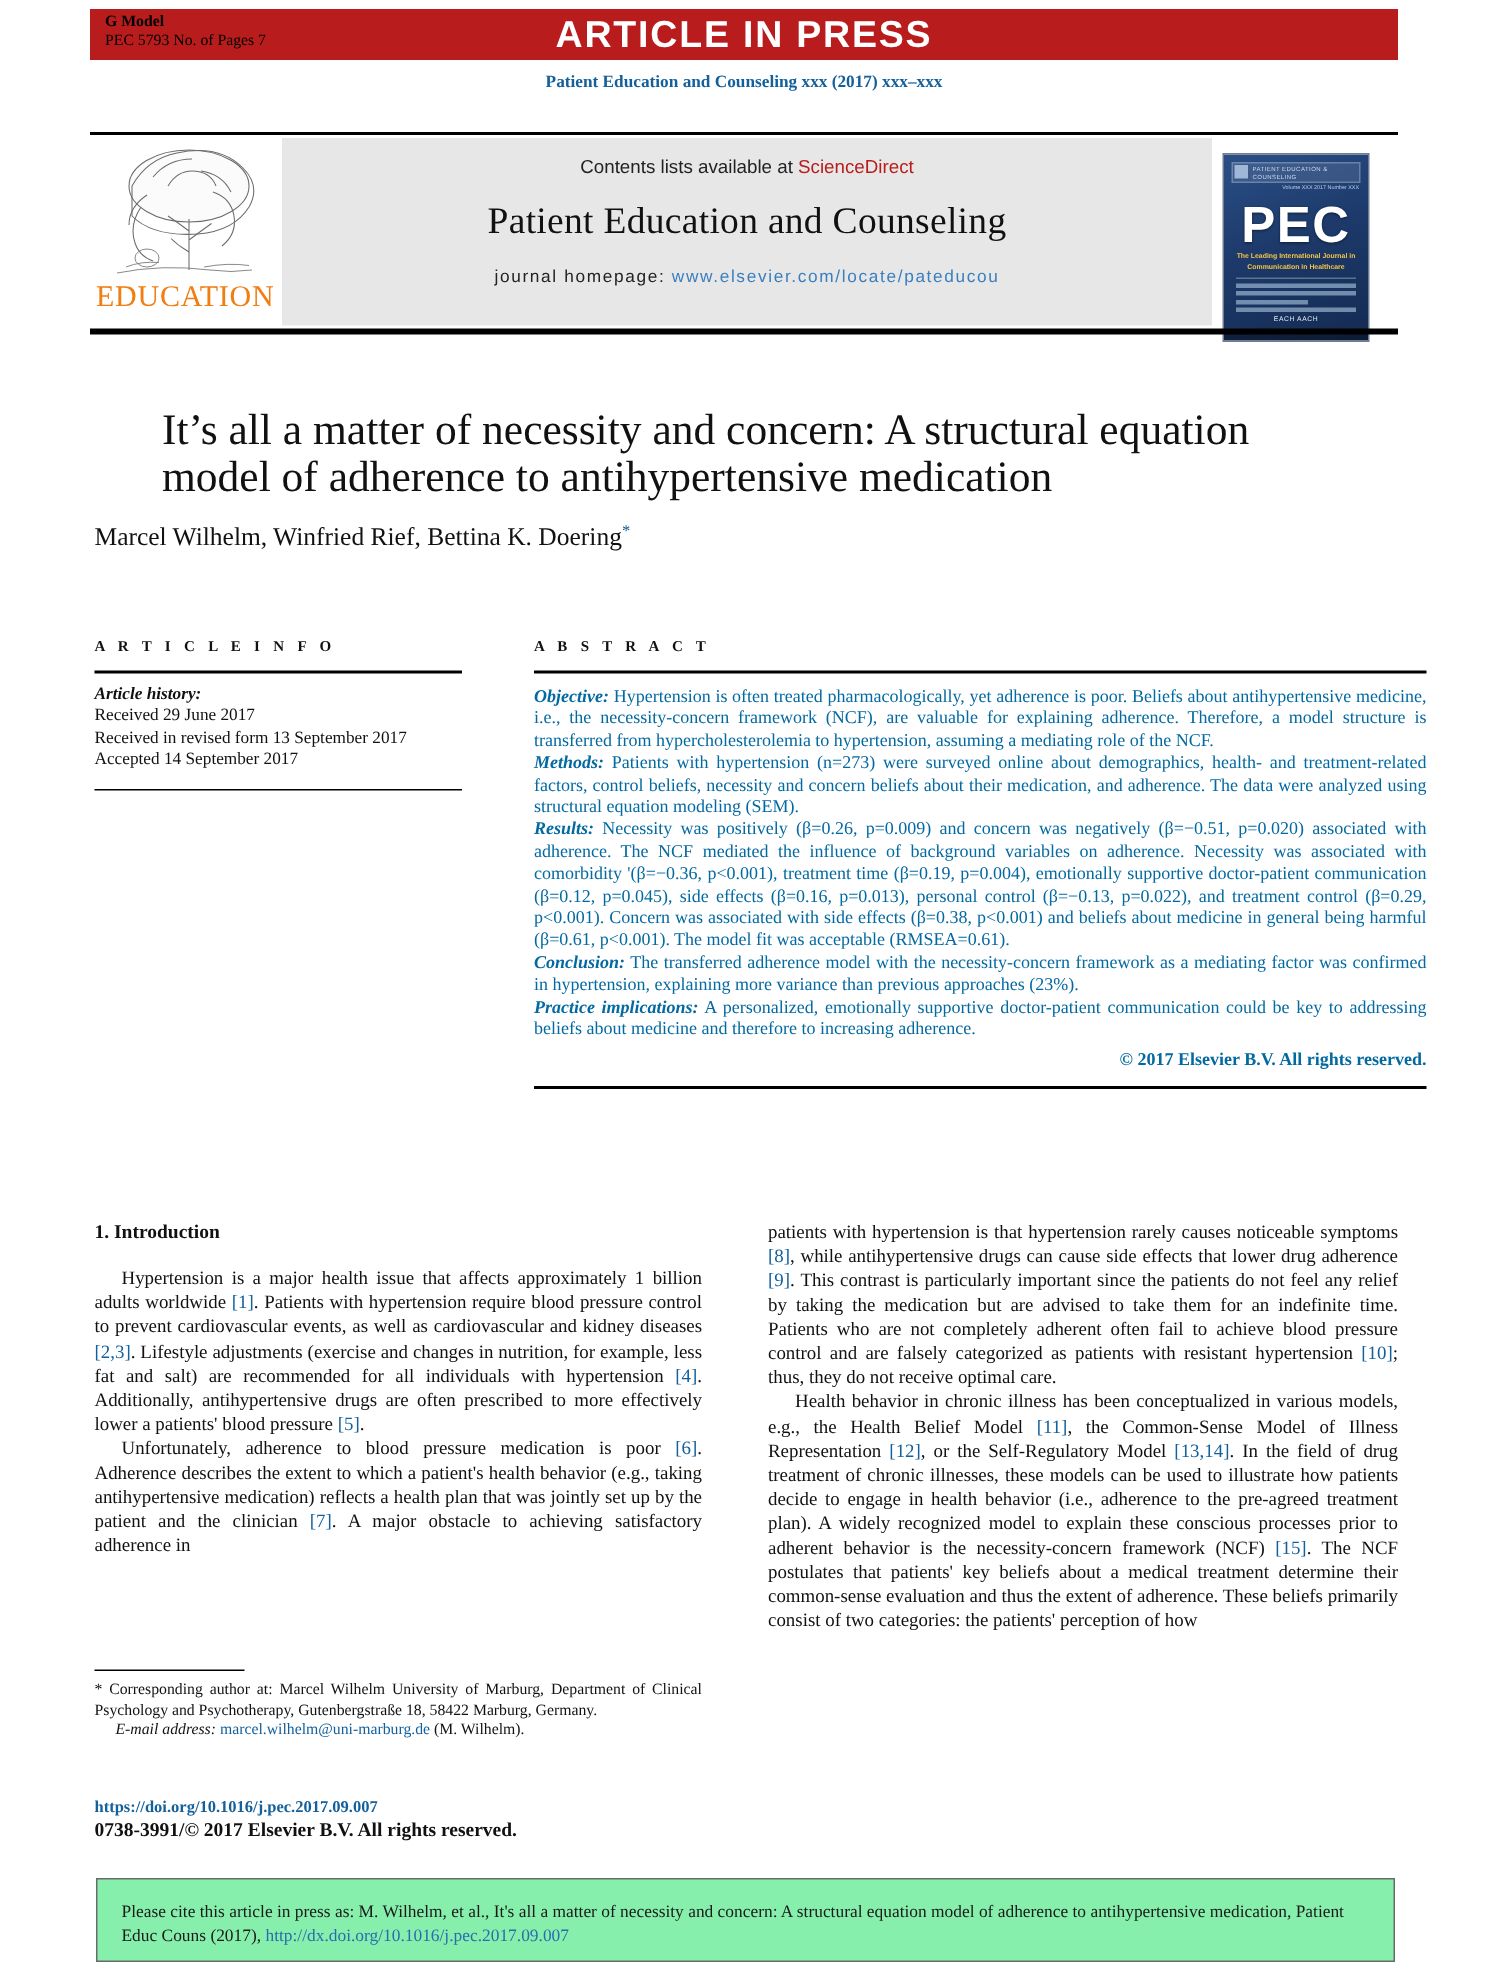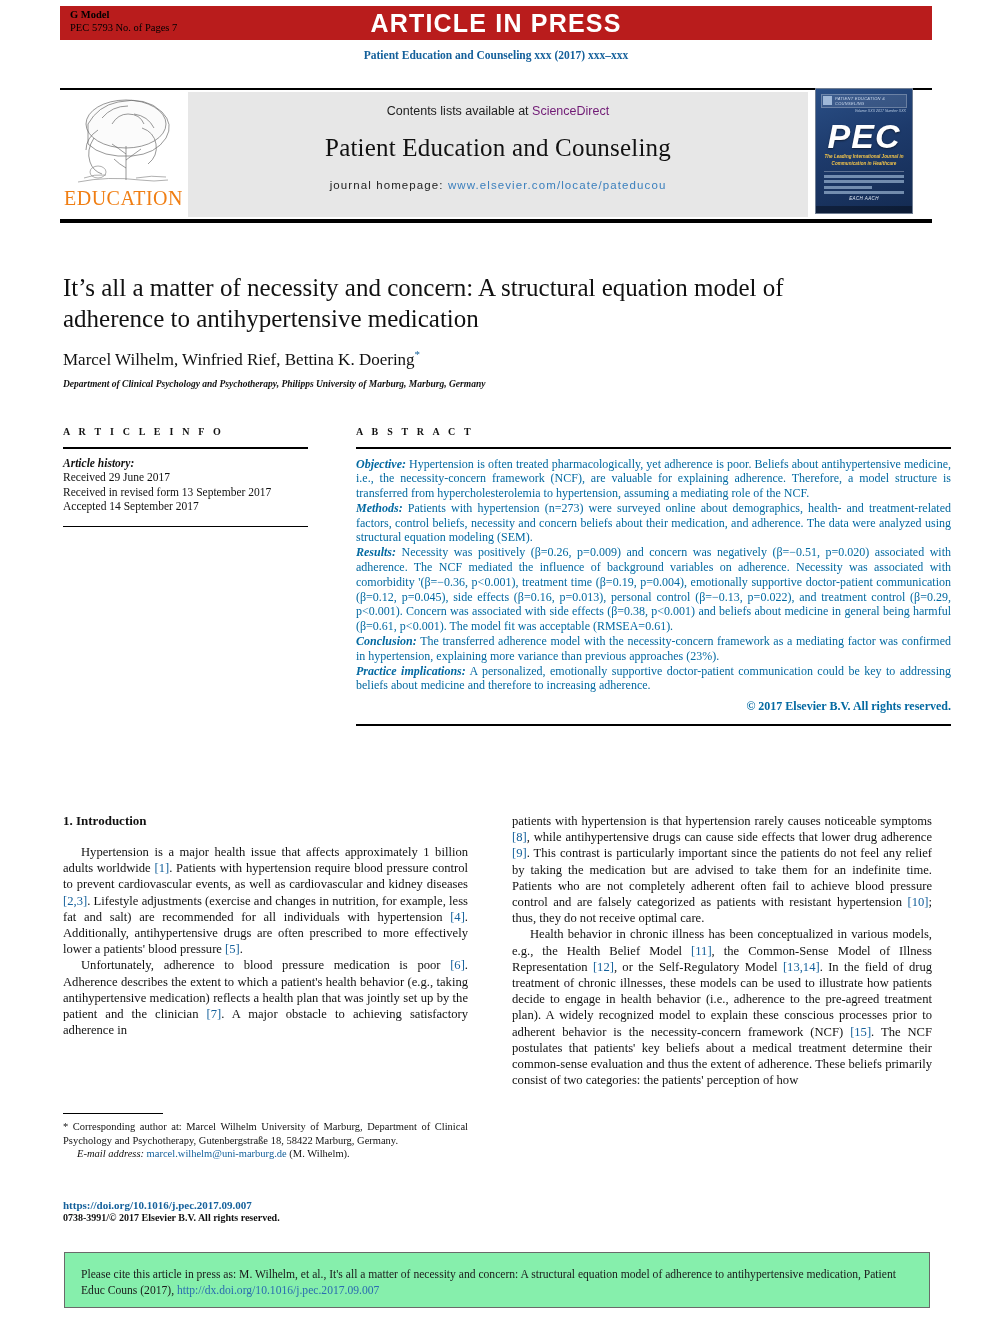--- a/index.html
+++ b/index.html
@@ -74,21 +74,21 @@
     width: 620px; height: 125px;
     background: #e7e7e7;
     text-align: center;
   }
   .contents-line {
     margin-top: 12px;
     font-family: "Liberation Sans", sans-serif;
     font-size: 12.5px;
     color: #222;
   }
-  .contents-line .sd-link { color: #701a75; }
+  .contents-line .sd-link { color: #b91c1c; }
   .journal-name {
     margin-top: 16px;
     font-family: "Liberation Serif", serif;
     font-size: 25px;
     color: #111;
     letter-spacing: .2px;
   }
   .homepage-line {
     margin-top: 17px;
     font-family: "Liberation Sans", sans-serif;
@@ -111,26 +111,25 @@
     text-align: center;
     font-family: "Liberation Serif", serif;
     font-size: 20px;
     letter-spacing: .5px;
     color: #f07e13;
   }
 
   
   .pec-cover {
     position: absolute;
-    left: 755px; top: 0;
+    left: 755px; top: 14px;
     width: 96px; height: 124px;
     background: linear-gradient(160deg,#2a4f86 0%,#1d3a6b 45%,#142b52 100%);
     border: 1px solid #6f7d92;
     overflow: hidden;
-    font-style: italic;
   }
   .pec-cover .cov-top {
     position: absolute; left: 5px; top: 5px; right: 5px; height: 12px;
     background: rgba(255,255,255,.10);
     border: 1px solid rgba(255,255,255,.25);
   }
   .pec-cover .cov-top .sq {
     position: absolute; left: 1px; top: 1px; width: 9px; height: 9px;
     background: #9fb8d8;
   }
@@ -177,23 +176,24 @@
   }
   .pec-cover .bottom-bar {
     position: absolute; left: 0; right: 0; bottom: 0; height: 7px;
     background: rgba(0,0,0,.35);
   }
 
   
   .title-block { position: absolute; left: 63px; top: 272px; width: 790px; }
   .art-title {
     font-family: "Liberation Serif", serif;
-    font-size: 25px;
+    font-size: 29px;
     line-height: 31px;
     color: #111;
+    margin-left: 45px;
   }
   .authors {
     margin-top: 14px;
     font-family: "Liberation Serif", serif;
     font-size: 17px;
     color: #111;
   }
   .authors sup { color: #14609b; font-size: 11px; }
   .affiliation {
     margin-top: 9px;
@@ -275,21 +275,21 @@
   .footnote .email-lab { font-style: italic; }
   .footnote .mail { color: #14609b; }
 
   .doi-block { position: absolute; left: 63px; top: 1199px; width: 405px; }
   .doi-block .doi {
     font-family: "Liberation Serif", serif;
     font-size: 11px; font-weight: bold; color: #14609b;
   }
   .doi-block .issn {
     font-family: "Liberation Serif", serif;
-    font-size: 10px; font-weight: bold; color: #111; margin-top: 1px;
+    font-size: 13px; font-weight: bold; color: #111; margin-top: 1px;
   }
 
   
   .cite-box {
     position: absolute;
     left: 64px; top: 1252px;
     width: 864px; height: 54px;
     background: #86efac;
     border: 1px solid #6a6a6a;
   }
@@ -372,21 +372,20 @@
   </div>
 
   <div class="rule-bottom"></div>
 </div>
 
 <div class="title-block">
   <div class="art-title">It’s all a matter of necessity and concern: A structural equation model of adherence to antihypertensive medication</div>
   <div class="authors">
     <span>Marcel Wilhelm, Winfried Rief, Bettina K. Doering</span><sup>*</sup>
   </div>
-  <div class="affiliation">Department of Clinical Psychology and Psychotherapy, Philipps University of Marburg, Marburg, Germany</div>
 </div>
 
 <div class="info-col">
   <div class="sec-head">A R T I C L E   I N F O</div>
   <div class="hr-thin"></div>
   <div class="info-body">
     <div class="lab">Article history:</div>
     <div>Received 29 June 2017</div>
     <div>Received in revised form 13 September 2017</div>
     <div>Accepted 14 September 2017</div>

